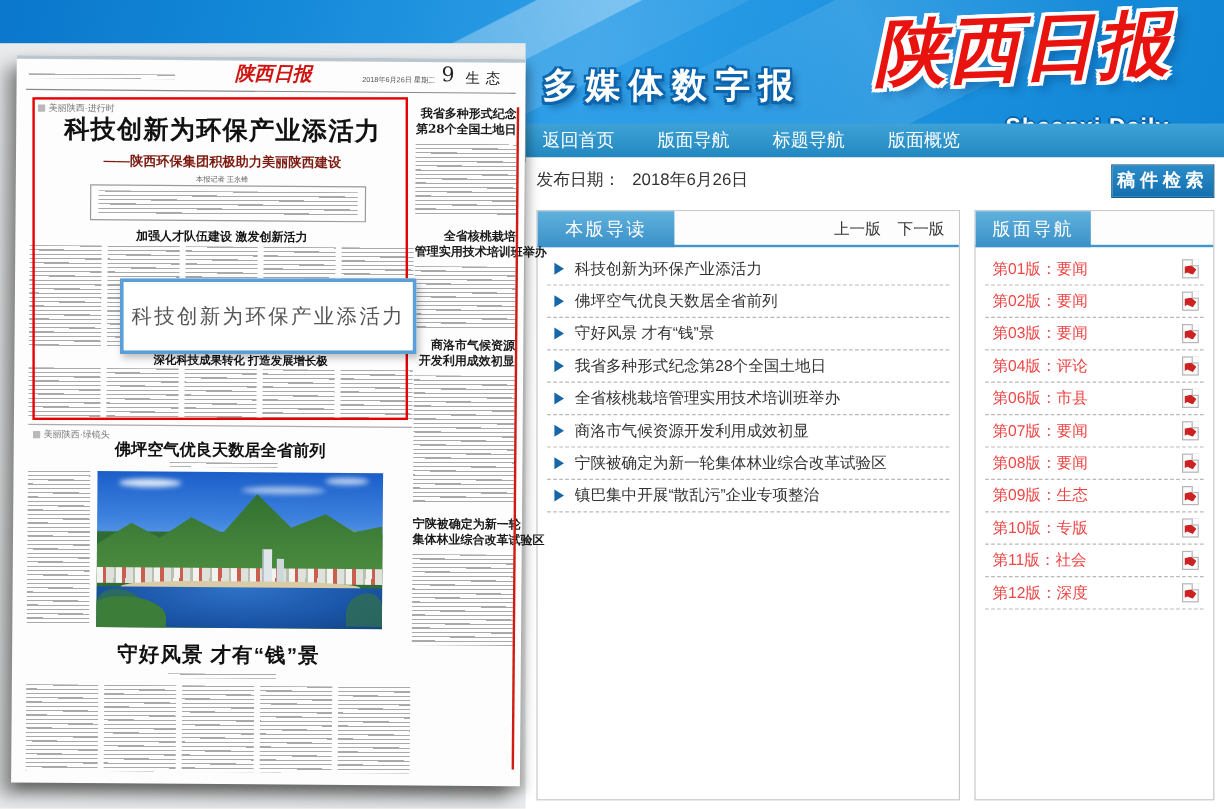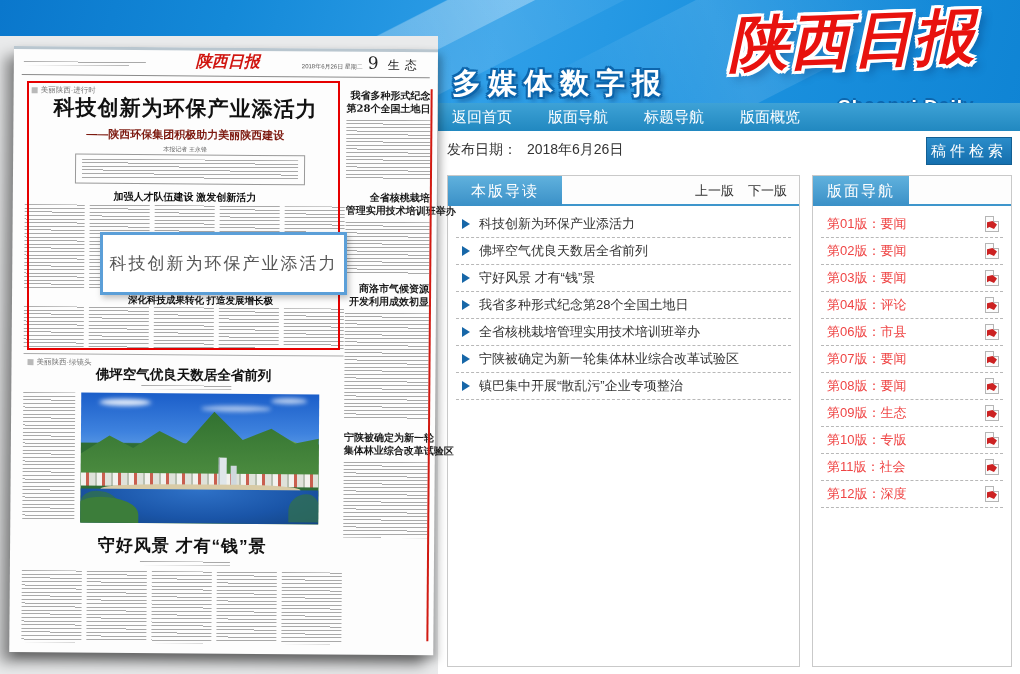--- a/index.html
+++ b/index.html
@@ -10,38 +10,38 @@
   
   .header { position:absolute; left:0; top:0; width:1020px; height:135px; overflow:hidden;
             background:linear-gradient(105deg,#0a77cc 0%,#1489d8 22%,#2f9fe8 48%,#1d93e0 68%,#0f84d4 100%); z-index:0; }
   .streak { position:absolute; pointer-events:none; }
   .s1 { left:190px; top:-50px; width:720px; height:40px; transform:rotate(-27deg);
         background:linear-gradient(90deg,rgba(255,255,255,0),rgba(255,255,255,.35),rgba(255,255,255,0)); }
   .s2 { left:-140px; top:55px; width:980px; height:80px; transform:rotate(-27deg);
         background:linear-gradient(90deg,rgba(255,255,255,0),rgba(255,255,255,.16),rgba(255,255,255,0)); }
   .s3 { left:520px; top:-10px; width:420px; height:120px; transform:rotate(-27deg);
         background:linear-gradient(90deg,rgba(255,255,255,0),rgba(255,255,255,.12),rgba(255,255,255,0)); }
-  .site-title { position:absolute; left:452px; top:64px; font-size:29px; font-weight:bold; letter-spacing:7px; color:#fff;
+  .site-title { position:absolute; left:452px; top:52px; font-size:29px; font-weight:bold; letter-spacing:7px; color:#fff;
         text-shadow:2px 0 0 #0d66ad,-2px 0 0 #0d66ad,0 2px 0 #0d66ad,0 -2px 0 #0d66ad,2px 2px 0 #0d66ad,-2px -2px 0 #0d66ad,-2px 2px 0 #0d66ad,2px -2px 0 #0d66ad,4px 4px 5px rgba(0,20,60,.45); }
   .logo-cn { position:absolute; left:728px; top:0px; width:290px; font-family:"DejaVu Serif",serif; font-style:italic; font-weight:bold;
         font-size:60px; letter-spacing:2px; color:#e8120e; transform:rotate(-2deg); white-space:nowrap;
         text-shadow:3px 0 0 #fff,-3px 0 0 #fff,0 3px 0 #fff,0 -3px 0 #fff,3px 3px 0 #fff,-3px -3px 0 #fff,-3px 3px 0 #fff,3px -3px 0 #fff,6px 6px 8px rgba(0,30,80,.35); }
   .logo-en { position:absolute; left:838px; top:96px; font-size:19px; font-weight:bold; color:#fff; letter-spacing:1px;
         text-shadow:2px 0 0 #0d66ad,-2px 0 0 #0d66ad,0 2px 0 #0d66ad,0 -2px 0 #0d66ad,2px 2px 0 #0d66ad; }
   .navbar { position:absolute; left:0; top:103px; width:1020px; height:28px;
         background:linear-gradient(180deg,#3ea2d6 0%,#2188c0 100%); display:flex; align-items:center; padding-left:452px; gap:36px; }
   .navbar a { color:#fff; font-size:15px; text-decoration:none; cursor:pointer; white-space:nowrap; }
   .nav-underline { position:absolute; left:0; top:131px; width:1020px; height:4px; background:#1b4566; }
 
   
   .content-bg { position:absolute; left:438px; top:131px; width:582px; height:543px; background:#fff; z-index:1; }
   .toolbar-row { position:absolute; left:447px; top:141px; z-index:2; font-size:14px; color:#333; }
   .toolbar-row .lbl { margin-right:6px; }
   .search-btn { position:absolute; left:926px; top:137px; width:86px; height:28px; z-index:3;
-        background:linear-gradient(180deg,#2a8cc9,#156fae); border:1px solid #135f93; color:#fff; font-weight:normal;
+        background:linear-gradient(180deg,#2a8cc9,#156fae); border:1px solid #135f93; color:#fff; font-weight:bold;
         font-size:15px; letter-spacing:4px; text-align:center; line-height:26px; cursor:pointer;
         font-family:"Liberation Sans",sans-serif; }
 
   .panel { position:absolute; top:175px; background:#fff; border:1px solid #c9c9c9; z-index:2; }
   .panel-articles { left:447px; width:353px; height:492px; }
   .panel-pages   { left:812px; width:200px; height:492px; }
   .phead { position:relative; height:30px; border-bottom:2px solid #3e96cc; background:#fdfdfd; }
   .ptab  { position:absolute; left:0; top:0; height:30px; background:linear-gradient(180deg,#60b1dd,#3a90c7);
            color:#fff; font-size:15px; letter-spacing:2px; display:flex; align-items:center; justify-content:center; }
   .ptab.wide { width:114px; } .ptab.narrow { width:96px; }
@@ -185,20 +185,24 @@
       <div class="row">
           <span class="tri"></span>
           <span class="atxt">我省多种形式纪念第28个全国土地日</span>
         </div>
       <div class="row">
           <span class="tri"></span>
           <span class="atxt">全省核桃栽培管理实用技术培训班举办</span>
         </div>
       <div class="row">
           <span class="tri"></span>
+          <span class="atxt">商洛市气候资源开发利用成效初显</span>
+        </div>
+      <div class="row">
+          <span class="tri"></span>
           <span class="atxt">宁陕被确定为新一轮集体林业综合改革试验区</span>
         </div>
       <div class="row">
           <span class="tri"></span>
           <span class="atxt">镇巴集中开展“散乱污”企业专项整治</span>
         </div>
     </div>
   </div>
 
   <div class="panel panel-pages">

